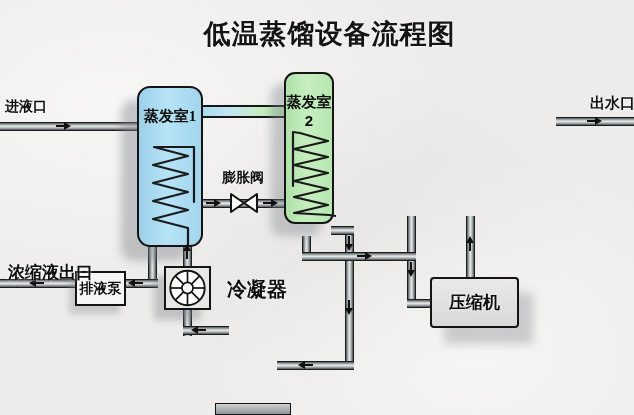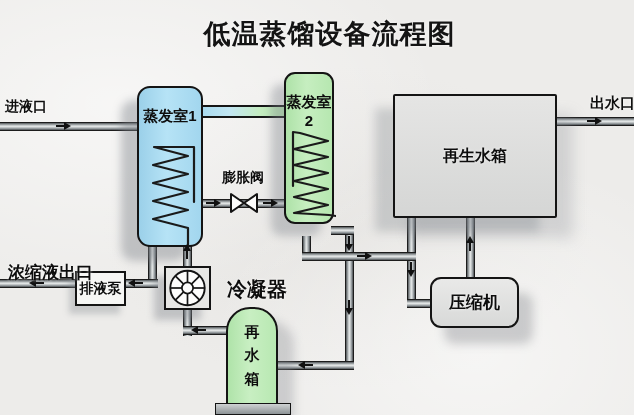--- a/index.html
+++ b/index.html
@@ -34,29 +34,29 @@
   .ah.l::after{right:100%;border-right:7px solid #111;}
   .av{position:absolute;width:2.4px;background:#111;}
   .av::after{content:"";position:absolute;left:50%;transform:translateX(-50%);width:0;height:0;
              border-left:4.2px solid transparent;border-right:4.2px solid transparent;}
   .av.u::after{bottom:100%;border-bottom:7px solid #111;}
   .av.d::after{top:100%;border-top:7px solid #111;}
   
   .box{position:absolute;box-sizing:border-box;border:2px solid #141414;}
   #vessel1{left:137px;top:86px;width:66px;height:161px;border-radius:13px;
            background:linear-gradient(90deg,#9bd0e9,#b6e3f6 45%,#a2d6ee);
-           box-shadow:-16px 14px 9px rgba(124,129,137,.42);}
+           box-shadow:-16px 14px 9px rgba(124,129,137,.42);font-family:Liberation Serif, serif;}
   #vessel2{left:284px;top:72px;width:50px;height:152px;border-radius:11px;
            background:linear-gradient(90deg,#aee2a8,#c6eec0 45%,#b6e7b0);
            box-shadow:-13px 12px 9px rgba(124,129,137,.38);}
   #regen{left:393px;top:94px;width:164px;height:124px;border-radius:2px;
          background:linear-gradient(180deg,#e5e5e4,#d5d6d5);
          box-shadow:-18px 14px 10px rgba(124,129,137,.30),16px 20px 14px rgba(138,141,147,.28);
          display:flex;align-items:center;justify-content:center;}
-  #compressor{left:430px;top:277px;width:89px;height:51px;border-radius:11px;
+  #compressor{left:430px;top:277px;width:89px;height:51px;border-radius:4px;
          background:linear-gradient(180deg,#e9e9e8,#d8d9d8);
          box-shadow:14px 16px 10px rgba(134,137,143,.38);
          display:flex;align-items:center;justify-content:center;}
   #pump{left:75px;top:271px;width:51px;height:35px;background:#f6f6f4;
         box-shadow:-6px 8px 6px rgba(130,135,140,.35);
         display:flex;align-items:center;justify-content:center;}
   #condbox{left:164px;top:266px;width:47px;height:44px;background:#e7e7e5;
         box-shadow:-10px 10px 7px rgba(128,133,139,.40);}
   #rewater{left:226px;top:307px;width:52px;height:99px;border-radius:24px 24px 0 0;
         background:linear-gradient(90deg,#afe3a9,#c8efc2 45%,#b8e8b2);
@@ -104,23 +104,20 @@
     </svg>
   </div>
 
   <div id="vessel2" class="box">
     <span class="vlabel">蒸发室2</span>
     <svg class="coil" width="50" height="152" viewBox="0 0 50 152">
       <polyline points="7,112 7,58 14,59 42,67 8,75 42,83 8,91 42,99 8,107 42,115 8,123 42,131 8,139 43,141 50,142" fill="none" stroke="#1a1a1a" stroke-width="2.2" stroke-linejoin="round" stroke-linecap="round"></polyline>
     </svg>
   </div>
 
-  <div id="regen" class="box">
-    <span class="lbl" style="position:static;font-size:16px">再生水箱</span>
-  </div>
 
   <div id="compressor" class="box">
     <span class="lbl" style="position:static;font-size:17px">压缩机</span>
   </div>
 
   <div id="pump" class="box">
     <span class="lbl" style="position:static;font-size:14px">排液泵</span>
   </div>
 
   <div id="condbox" class="box">
@@ -133,23 +130,20 @@
         <line x1="27" y1="20" x2="38.7" y2="20"></line>
         <line x1="17.6" y1="16.1" x2="9.3" y2="7.8"></line>
         <line x1="25.4" y1="23.9" x2="33.7" y2="32.2"></line>
         <line x1="25.4" y1="16.1" x2="33.7" y2="7.8"></line>
         <line x1="17.6" y1="23.9" x2="9.3" y2="32.2"></line>
       </g>
       <circle cx="21.5" cy="20" r="5.6" fill="#fdfdfc" stroke="#141414" stroke-width="1.7"></circle>
     </svg>
   </div>
 
-  <div id="rewater" class="box">
-    <span class="vlabel">再水箱</span>
-  </div>
   <div id="rewater-base" style="position:absolute"></div>
 
   <svg id="valve" width="30" height="22" viewBox="0 0 30 22">
     <path d="M2,2 L2,20 L15,11 Z" fill="#fdfdfc" stroke="#141414" stroke-width="2" stroke-linejoin="round"></path>
     <path d="M28,2 L28,20 L15,11 Z" fill="#fdfdfc" stroke="#141414" stroke-width="2" stroke-linejoin="round"></path>
   </svg>
 
   <div class="ah r" style="left:56px;top:125px;width:8px"></div>
   <div class="ah r" style="left:587px;top:120px;width:8px"></div>
   <div class="ah r" style="left:206px;top:202px;width:8px"></div>

